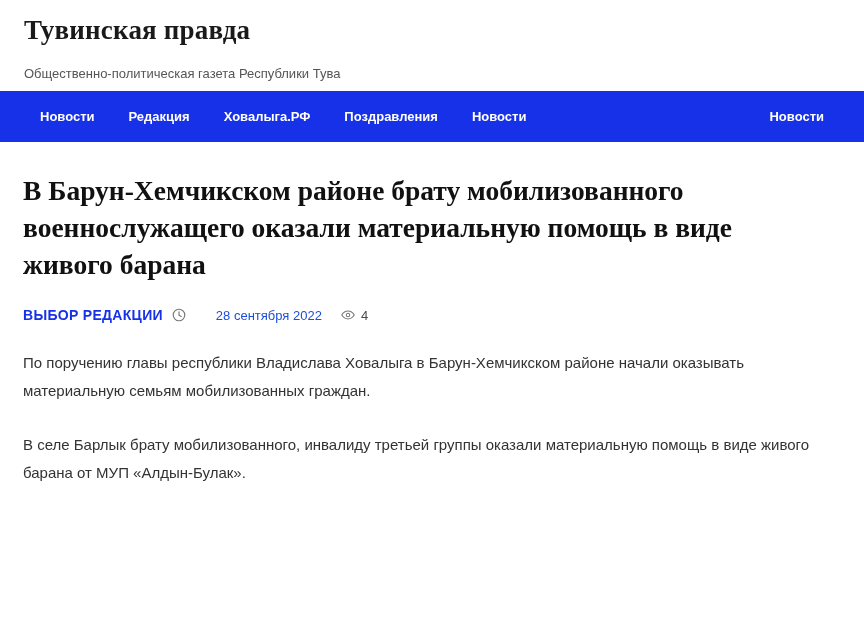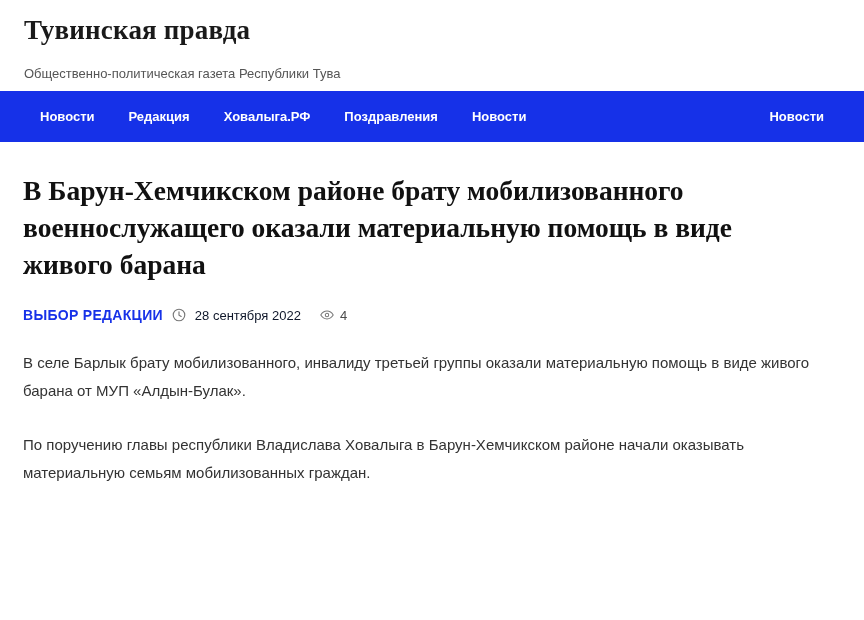--- a/index.html
+++ b/index.html
@@ -100,22 +100,23 @@
   .meta-icon {
     display: inline-flex;
     align-items: center;
     justify-content: center;
     width: 14px;
     height: 14px;
     color: #777777;
     flex: 0 0 auto;
   }
   .meta-date {
-    color: #0f172a;
+    color: #1d4ed8;
     font-size: 13px;
+    margin-left: 21px;
   }
   .meta-views {
     color: #4a4a4a;
     font-size: 13px;
   }
   .views-group {
     display: flex;
     align-items: center;
     gap: 6px;
     margin-left: 10px;
@@ -169,18 +170,18 @@
           <svg width="15" height="14" viewBox="0 0 18 14" fill="none" aria-hidden="true">
             <path d="M1 7C1 7 4 2 9 2s8 5 8 5-3 5-8 5-8-5-8-5z" stroke="#777777" stroke-width="1.3"></path>
             <circle cx="9" cy="7" r="2.2" stroke="#777777" stroke-width="1.3"></circle>
           </svg>
         </span>
         <span class="meta-views">4</span>
       </span>
     </div>
 
     <div class="body-text">
+      <p>По поручению главы республики Владислава Ховалыга в Барун-Хемчикском районе начали оказывать материальную семьям мобилизованных граждан.</p>
       <p>В селе Барлык брату мобилизованного, инвалиду третьей группы оказали материальную помощь в виде живого барана от МУП «Алдын-Булак».</p>
-      <p>По поручению главы республики Владислава Ховалыга в Барун-Хемчикском районе начали оказывать материальную семьям мобилизованных граждан.</p>
     </div>
   </main>
 
 </div>
 
 </body></html>

